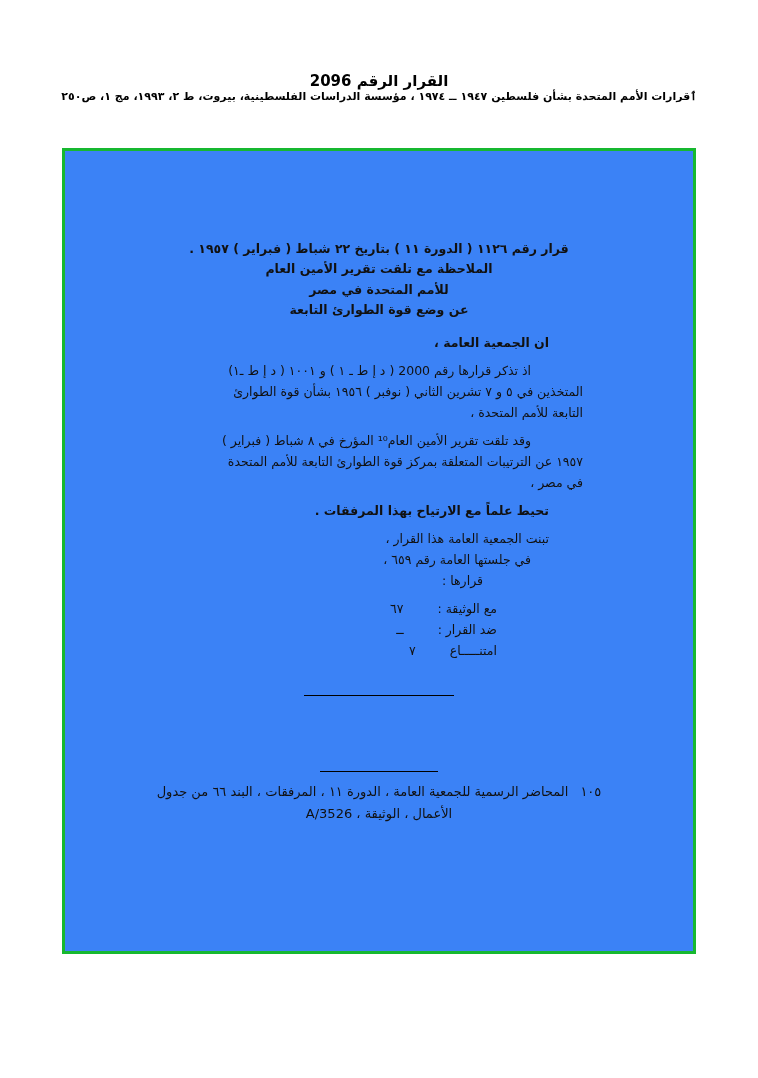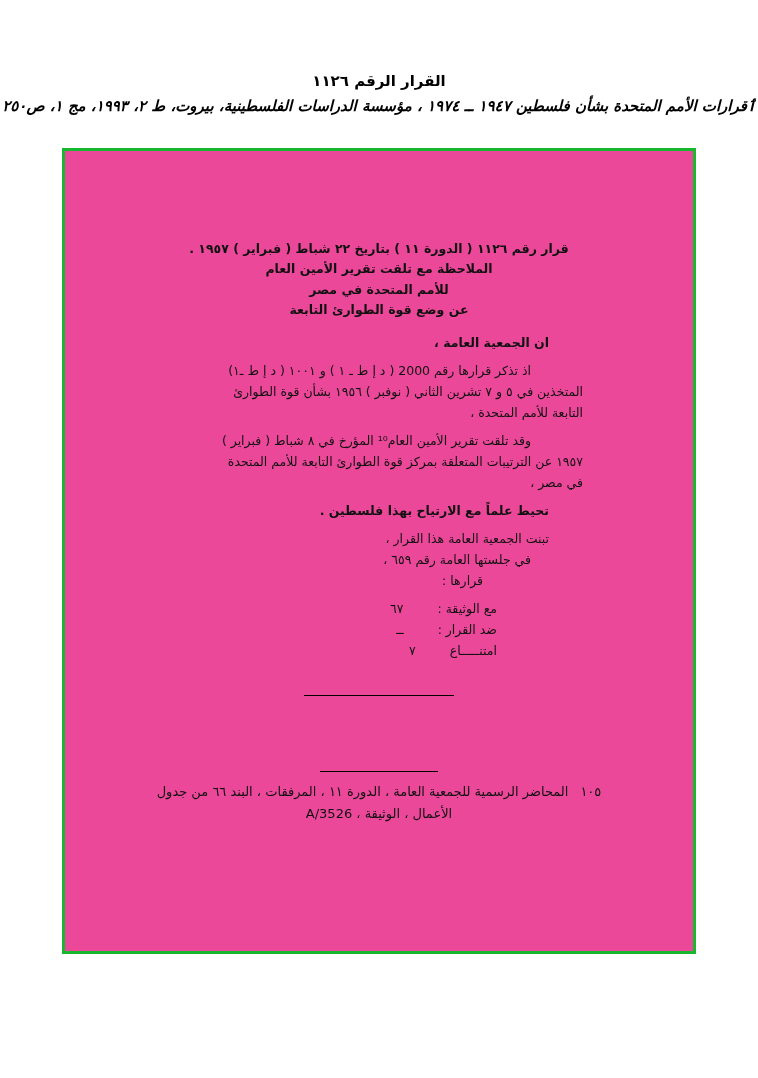--- a/index.html
+++ b/index.html
@@ -31,38 +31,36 @@
     text-align: center;
   }
   .doc-title {
     font-size: 15px;
     font-weight: bold;
     letter-spacing: 0.5px;
     color: #000;
     line-height: 1.2;
   }
   .doc-source {
-    margin-top: 7px;
-    font-size: 15px;
+    font-size: 11px;
     font-weight: bold;
     color: #000;
     line-height: 1.3;
-    font-style: italic;
   }
 
   
   .frame {
     position: absolute;
     top: 148px;
     left: 62px;
     width: 634px;
     height: 806px;
     border: 3px solid #17b830;
     box-sizing: border-box;
-    background: #ec4899;
+    background: #3b82f6;
   }
 
   .content {
     position: absolute;
     top: 88px;
     left: 0;
     right: 0;
     padding: 0 92px 0 92px;
     box-sizing: border-box;
   }
@@ -120,21 +118,21 @@
     color: #111;
   }
   .footnote-num { margin-left: 12px; }
 </style>
 </head>
 <body>
 
 <div class="page">
 
   <div class="doc-header">
-    <div class="doc-title">القرار الرقم ١١٢٦</div>
+    <div class="doc-title">القرار الرقم 2096</div>
     <div class="doc-source">ٲقرارات الأمم المتحدة بشأن فلسطين ١٩٤٧ ــ ١٩٧٤ ، مؤسسة الدراسات الفلسطينية، بيروت، ط ٢، ١٩٩٣، مج ١،  ص٢٥٠</div>
   </div>
 
   <div class="frame">
 
     <div class="content">
 
       <div class="blk c">
         <div class="line bold">قرار رقم ١١٢٦ ( الدورة ١١ ) بتاريخ ٢٢ شباط ( فبراير ) ١٩٥٧ .</div>
         <div class="line bold">الملاحظة مع تلقت تقرير الأمين العام</div>
@@ -160,21 +158,21 @@
 
       <div class="body-block ind-1">
         <div class="line ind-2">وقد تلقت تقرير الأمين العام¹⁰ المؤرخ في ٨ شباط ( فبراير )</div>
         <div class="line">١٩٥٧ عن الترتيبات المتعلقة بمركز قوة الطوارئ التابعة للأمم المتحدة</div>
         <div class="line">في مصر ،</div>
       </div>
 
       <div class="gap-s"></div>
 
       <div class="body-block ind-2">
-        <div class="line bold">تحيط علماً مع الارتياح بهذا فلسطين .</div>
+        <div class="line bold">تحيط علماً مع الارتياح بهذا المرفقات .</div>
       </div>
 
       <div class="gap-s"></div>
 
       <div class="body-block ind-2">
         <div class="line">تبنت الجمعية العامة هذا القرار ،</div>
         <div class="line ind-1">في جلستها العامة رقم ٦٥٩ ،</div>
         <div class="line ind-3">قرارها  :</div>
       </div>
 

